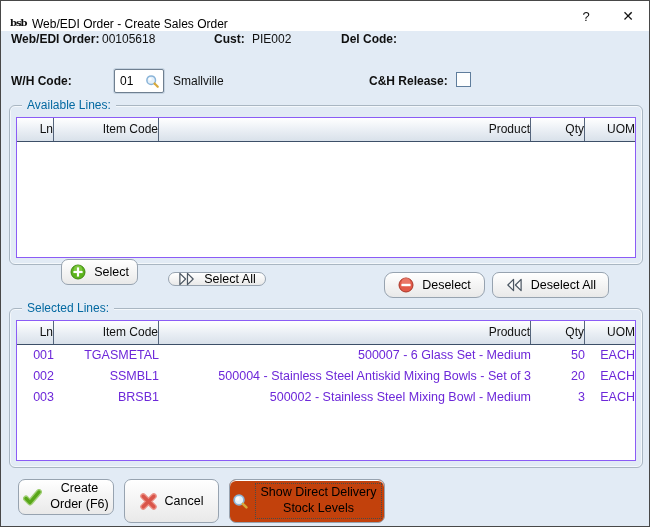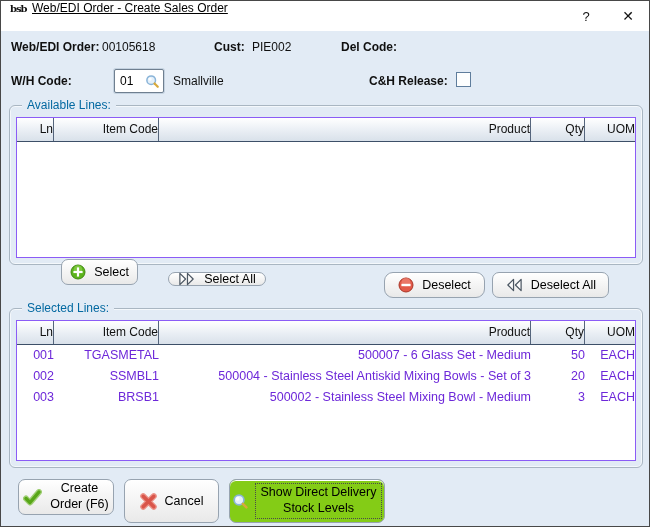--- a/index.html
+++ b/index.html
@@ -7,28 +7,28 @@
   body { font-family:"Liberation Sans", sans-serif; }
 
   .dialog {
     position:relative; width:650px; height:527px;
     background:#e2ebf5; border:1px solid #484848; overflow:hidden;
   }
 
   
   .titlebar {
     position:absolute; top:0; left:0; right:0; height:30px;
-    background:#ffffff; display:flex; align-items:flex-start;
+    background:#ffffff; display:flex; align-items:flex-end;
   }
   .app-icon {
     width:16px; height:16px; margin:0 6px 0 9px;
     font-family:"DejaVu Serif", serif; font-size:10px; font-weight:bold;
     color:#111; letter-spacing:-1px; line-height:16px; text-align:center;
   }
-  .title-text { font-size:12px; color:#000;text-decoration:underline; }
+  .title-text { font-size:12px; color:#000; }
   .cap-btn {
     width:42px; height:30px; margin-left:auto; display:flex;
     align-items:center; justify-content:center; font-size:13px; color:#111;
     cursor:default;
   }
   .cap-btn.close { margin-left:0; font-size:14px; }
 
   
   .row { position:absolute; left:0; right:0; }
   .lbl { position:absolute; font-size:12px; font-weight:bold; color:#101010; white-space:nowrap; }
@@ -78,36 +78,36 @@
 
   
   .btn {
     position:absolute; display:flex; align-items:center; justify-content:center;
     gap:8px; border:1px solid #97a3b0; border-radius:7px;
     background:linear-gradient(#ffffff, #f3f3f3 55%, #e9e9e9);
     box-shadow:inset 0 1px 0 #ffffff; font-size:12.5px; color:#000;
     cursor:default; white-space:nowrap;
   }
   .btn .two-line { text-align:center; line-height:1.25; }
-  .btn.focused { background:#84cc16; }
+  .btn.focused { background:#c2410c; }
   .btn.focused .two-line { border:1px dotted #4a4a4a; padding:1px 4px; }
 </style>
 </head>
 <body>
 
 <div class="dialog">
 
   <div class="titlebar">
     <span class="app-icon">bsb</span>
     <span class="title-text">Web/EDI Order - Create Sales Order</span>
     <span class="cap-btn">?</span>
     <span class="cap-btn close">✕</span>
   </div>
 
-  <div class="row" style="top:33px; height:26px;padding-left:27px;">
+  <div class="row" style="top:25px; height:26px;padding-left:27px;">
     <span class="lbl" style="left:10px; top:6px;">Web/EDI Order:</span>
     <span class="val" style="left:101px; top:6px;">00105618</span>
     <span class="lbl" style="left:213px; top:6px;">Cust:</span>
     <span class="val" style="left:251px; top:6px;">PIE002</span>
     <span class="lbl" style="left:340px; top:6px;">Del Code:</span>
     <span class="val" style="left:405px; top:6px;"></span>
   </div>
 
   <div class="row" style="top:68px; height:26px;padding-left:17px;">
     <span class="lbl" style="left:10px; top:5px;">W/H Code:</span>

